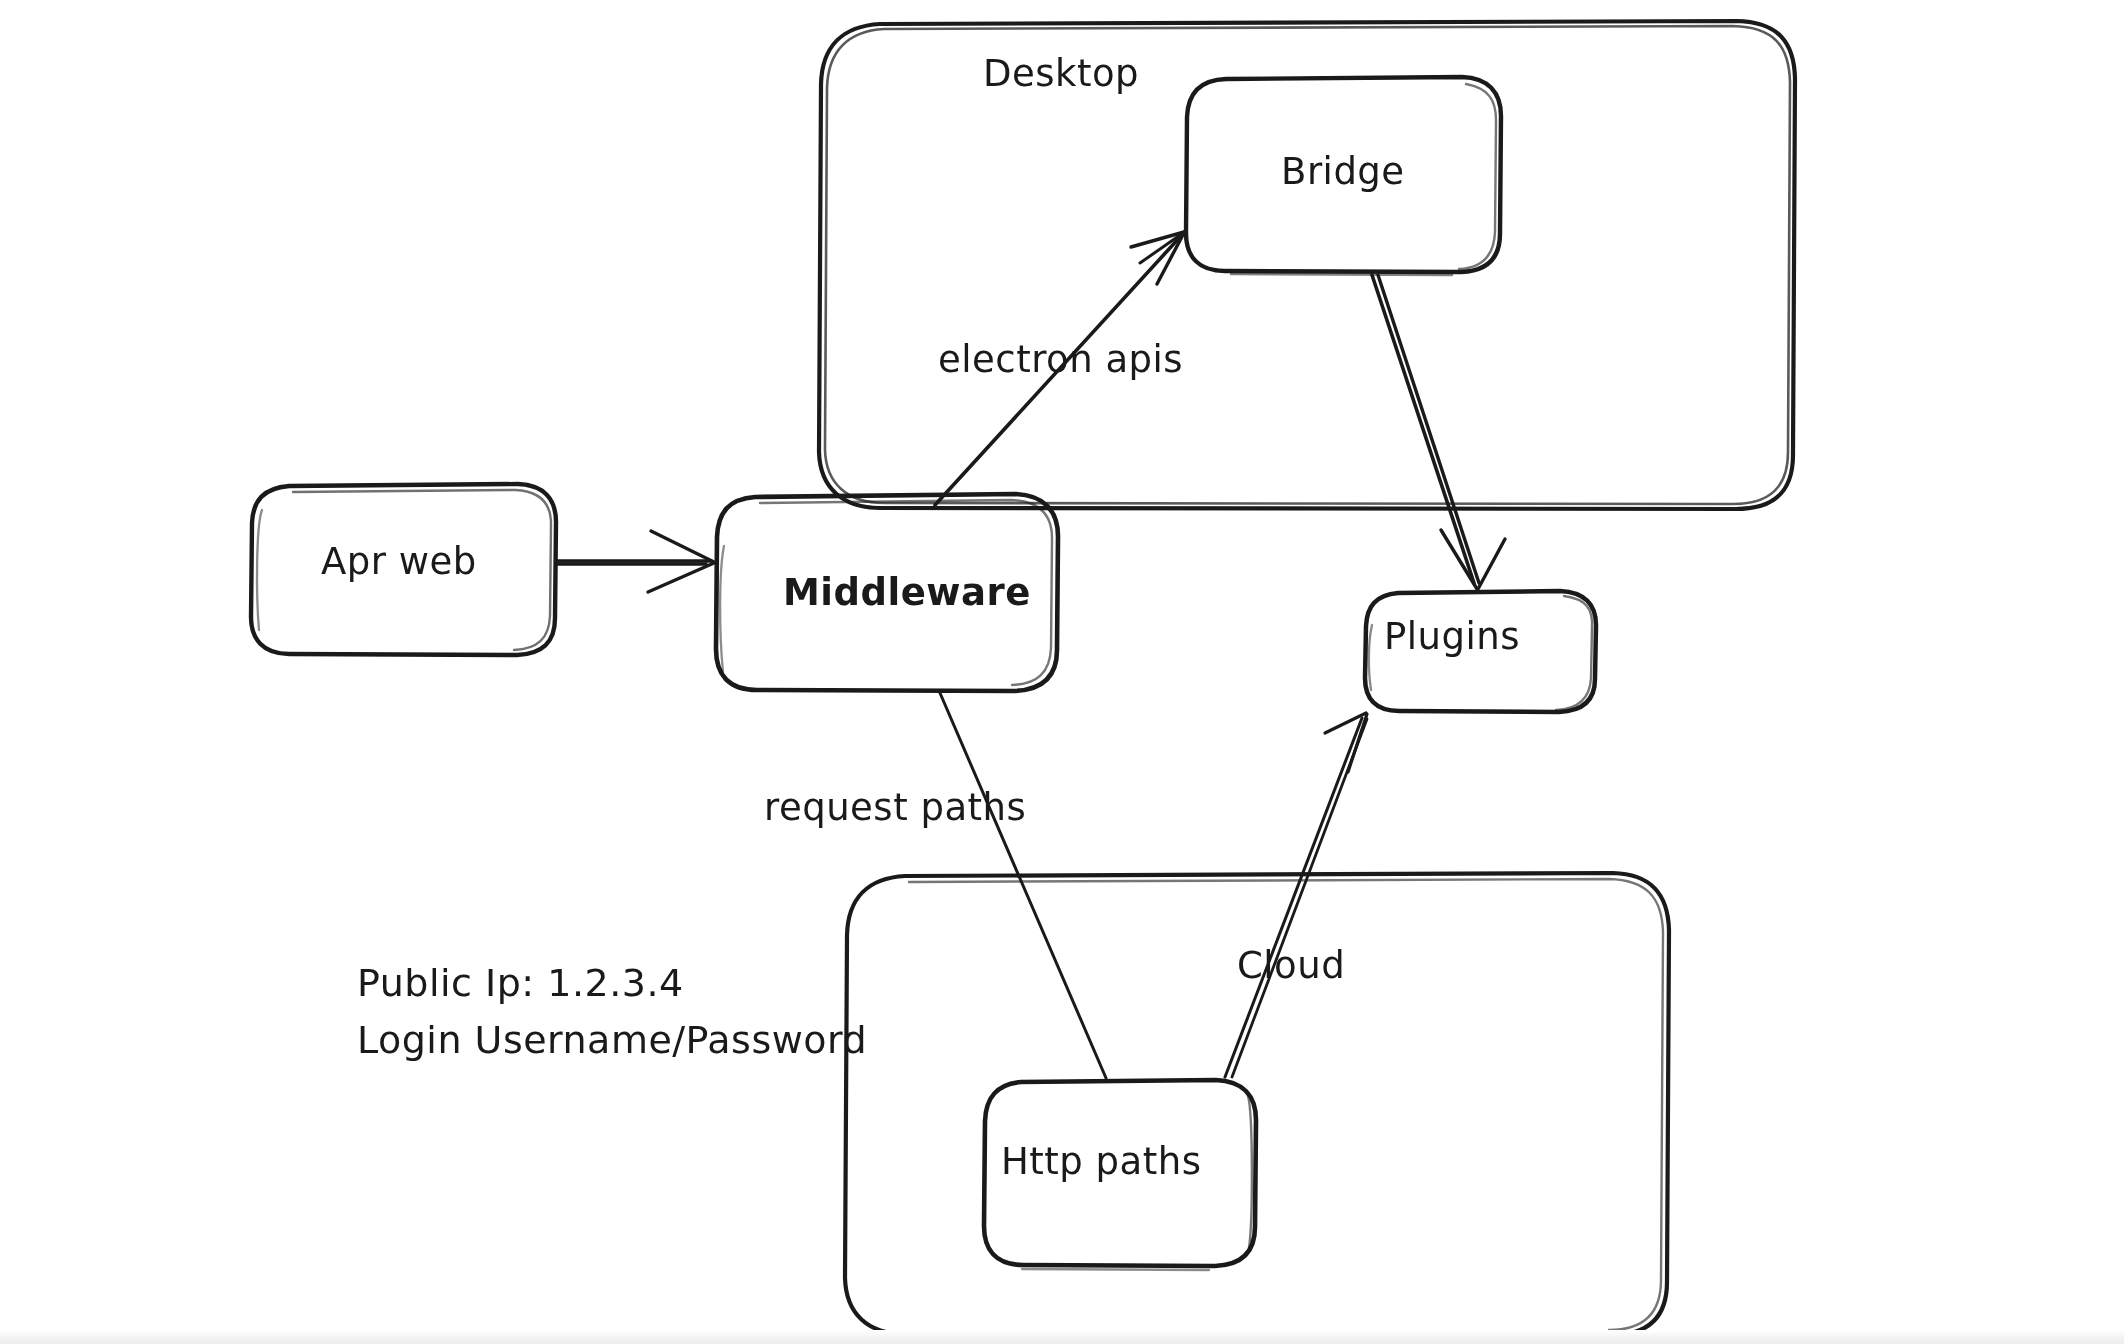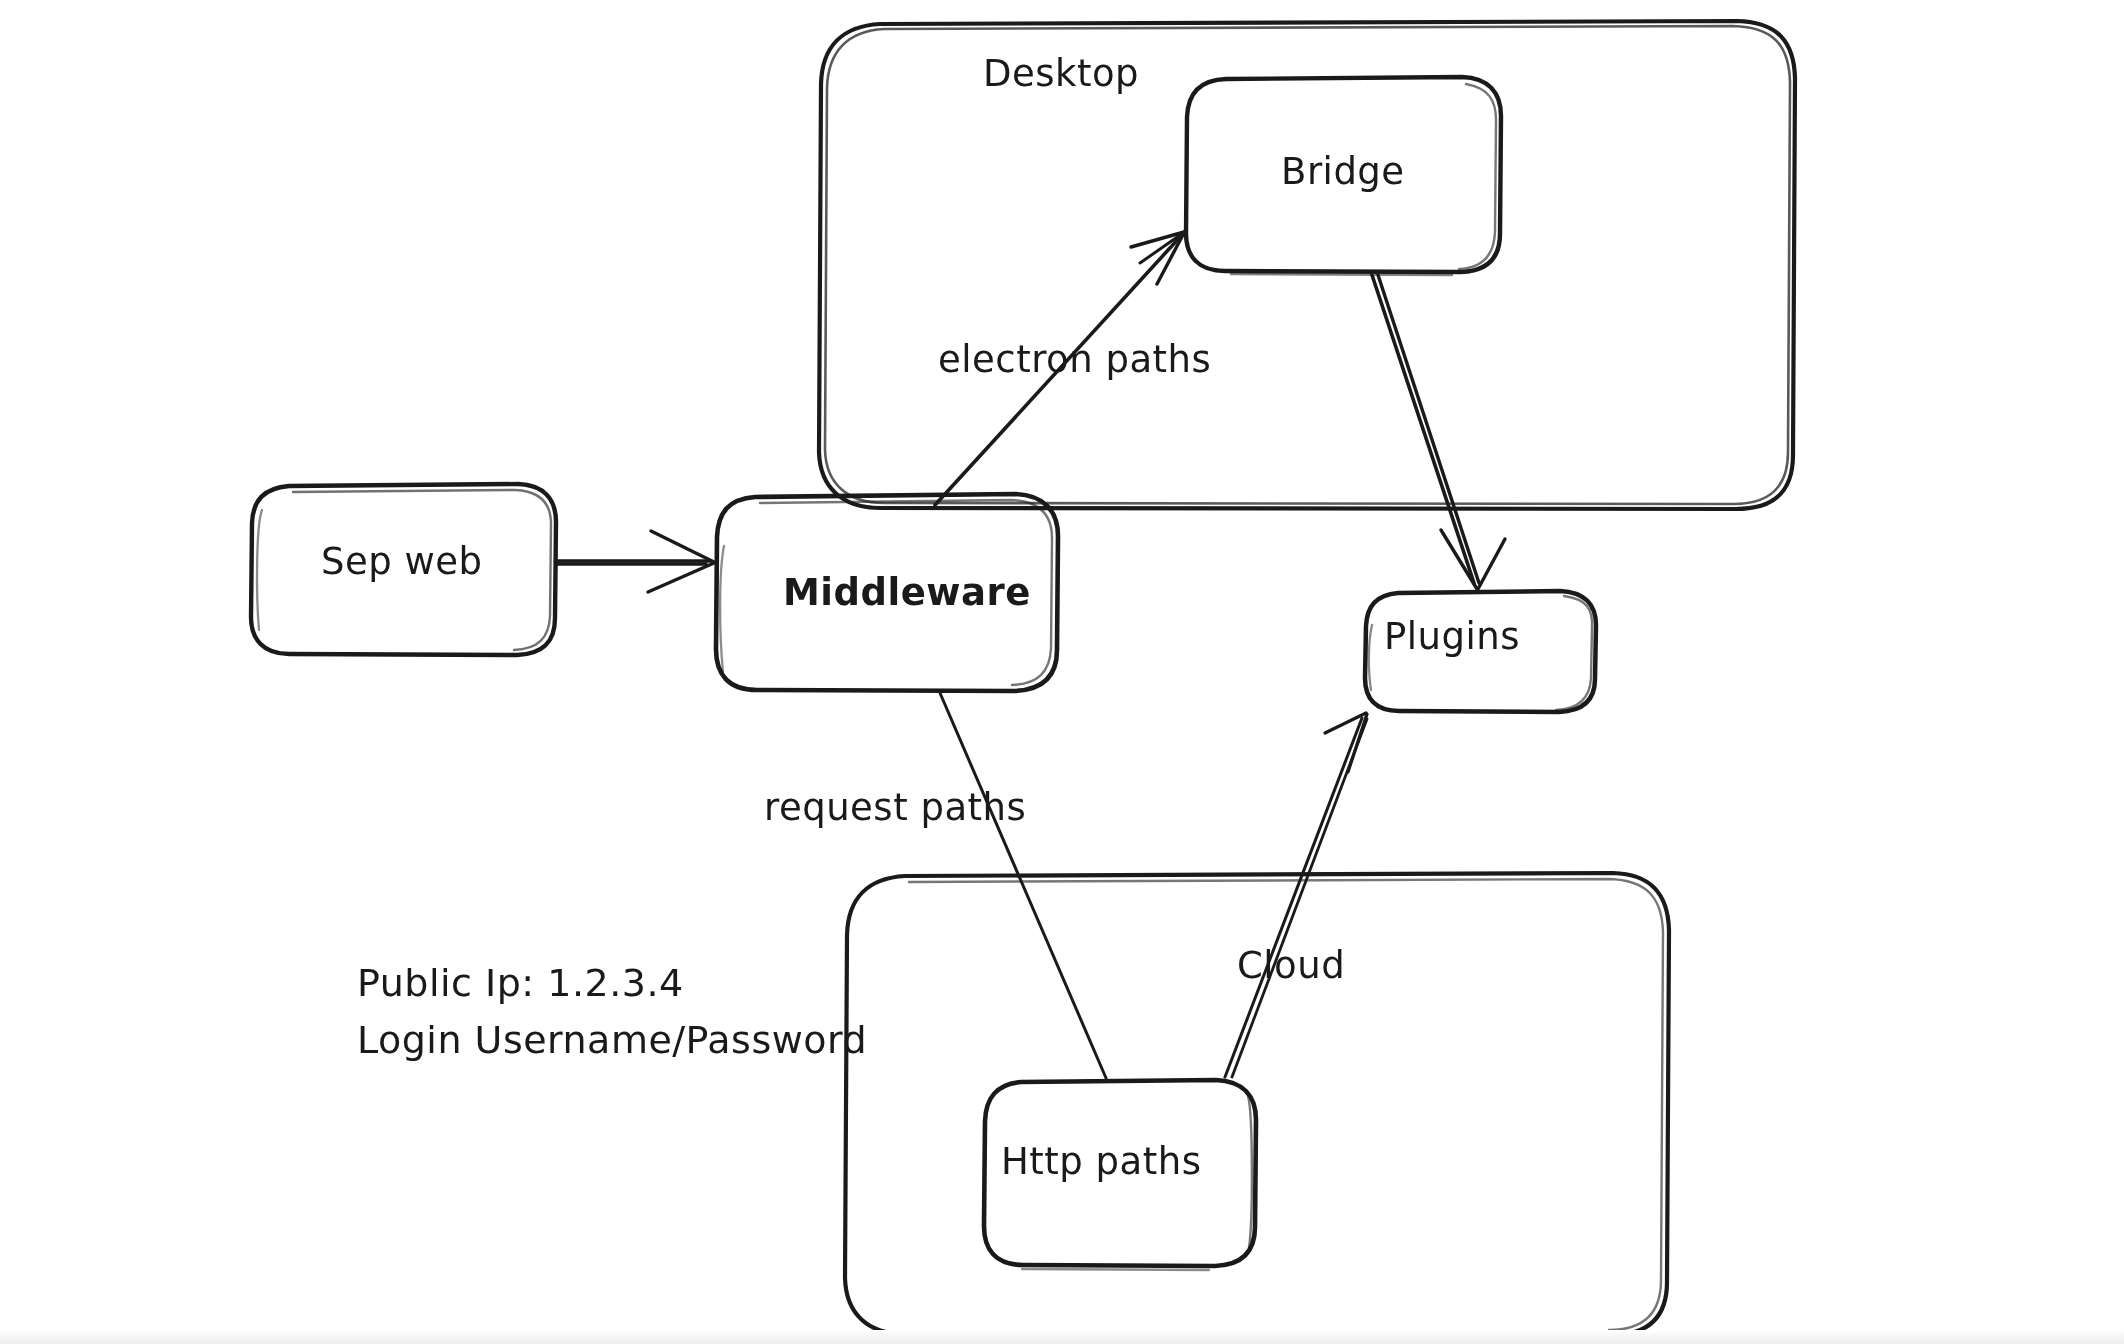--- a/index.html
+++ b/index.html
@@ -214,29 +214,29 @@
         <path stroke-width="3.2" d="M 1348 772 L 1367 714"></path>
       </g>
 
     </g>
   </svg>
 
   <div class="lbl group-label" style="left:983px; top:52px;">Desktop</div>
 
   <div class="lbl node-label" style="left:1281px; top:150px;">Bridge</div>
 
-  <div class="lbl node-label" style="left:321px; top:540px;">Sep web</div>
+  <div class="lbl node-label" style="left:321px; top:540px;">Apr web</div>
 
   <div class="lbl node-label" style="left:783px; top:571px;font-weight:bold;">Middleware</div>
 
   <div class="lbl node-label" style="left:1384px; top:615px;">Plugins</div>
 
   <div class="lbl node-label" style="left:1001px; top:1140px;">Http paths</div>
 
-  <div class="lbl edge-label" style="left:938px; top:338px;">electron paths</div>
+  <div class="lbl edge-label" style="left:938px; top:338px;">electron apis</div>
 
   <div class="lbl edge-label" style="left:764px; top:786px;">request paths</div>
 
   <div class="lbl edge-label" style="left:1237px; top:944px;">Cloud</div>
 
   <div class="lbl note-label" style="left:357px; top:957px;">Public Ip: 1.2.3.4</div>
 
   <div class="lbl note-label" style="left:357px; top:1014px;">Login Username/Password</div>
 
   <div class="bottom-band"></div>

